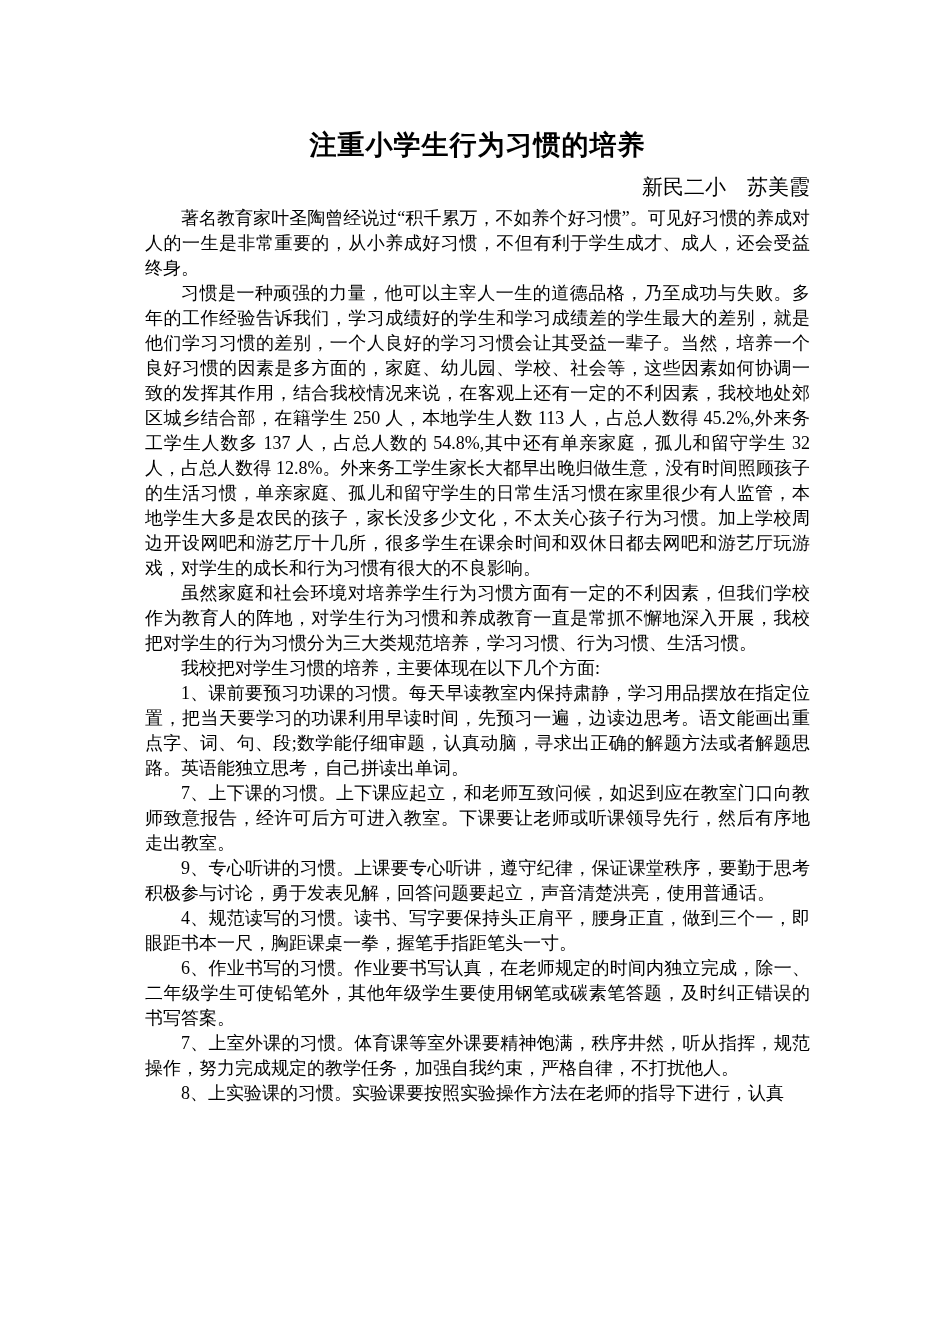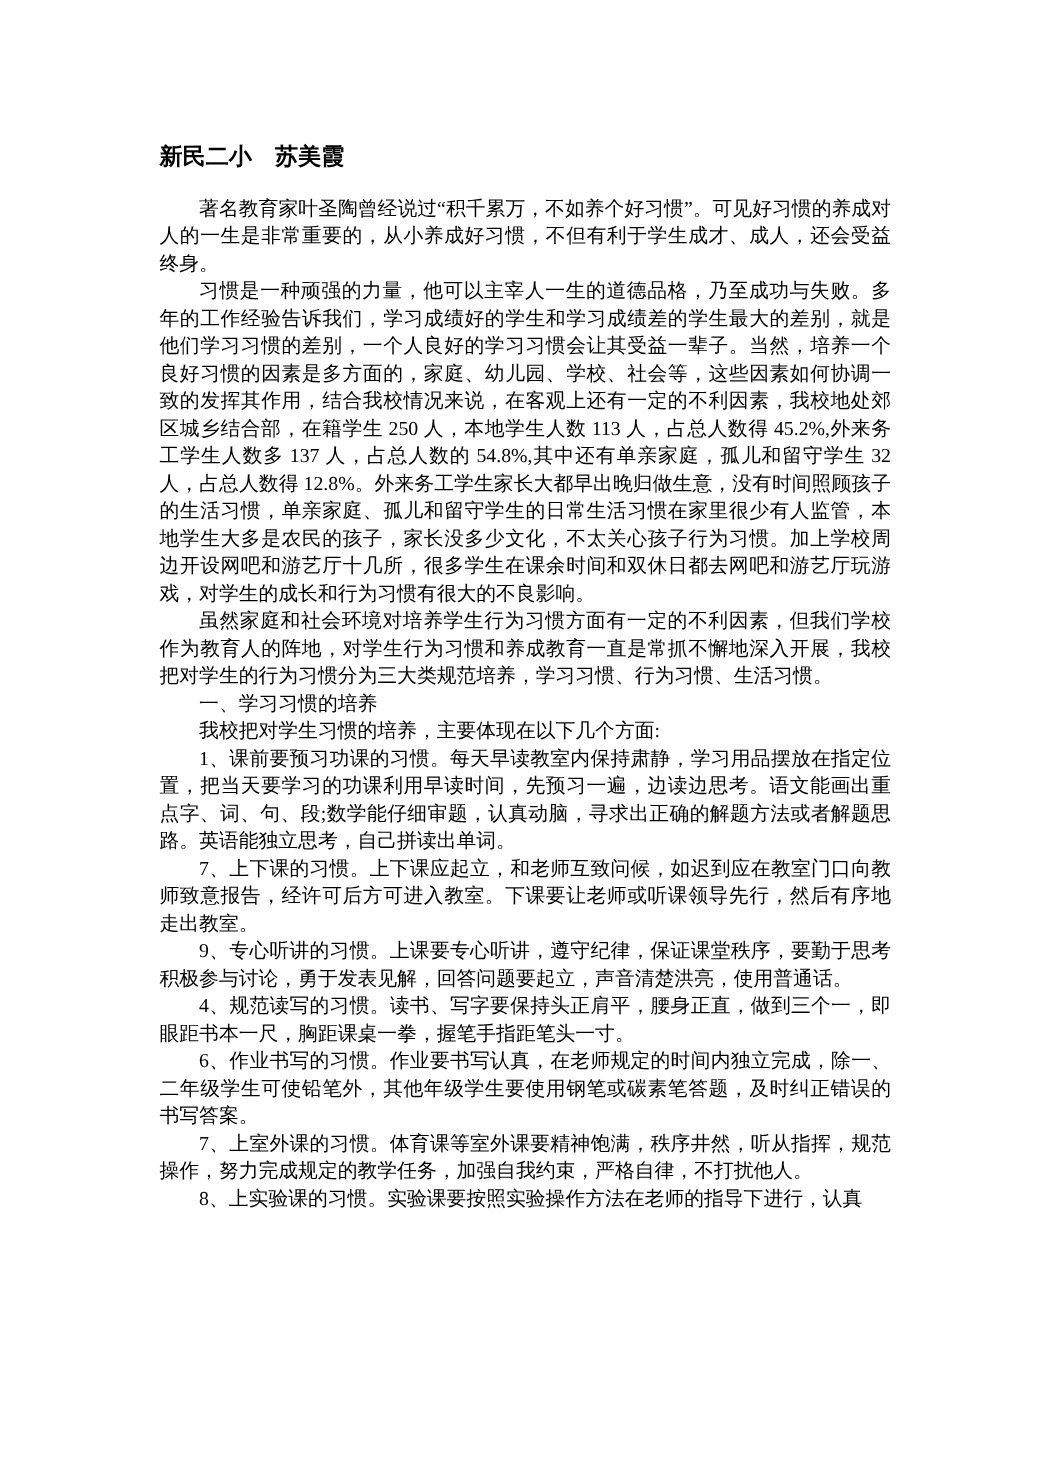--- a/index.html
+++ b/index.html
@@ -20,46 +20,46 @@
   .doc-title {
     font-size: 27px;
     font-weight: bold;
     text-align: center;
     line-height: 1.2;
     letter-spacing: 1px;
     margin-bottom: 13px;
   }
   .doc-author {
     font-size: 21px;
-    font-weight: bold;
-    text-align: left;
+    font-weight: normal;
+    text-align: right;
     line-height: 1.25;
-    margin-bottom: 22px;
+    margin-bottom: 5px;
   }
   .doc-body p {
     font-size: 18px;
     line-height: 25px;
     text-align: justify;
     text-indent: 2em;
     word-break: break-all;
   }
   .doc-body p.section-heading {
     font-weight: normal; 
   }
 </style>
 </head>
 <body>
 
 <div class="page">
+  <h1 class="doc-title">注重小学生行为习惯的培养</h1>
   <h2 class="doc-author">新民二小　苏美霞</h2>
   <div class="doc-body">
       <p class="doc-paragraph">著名教育家叶圣陶曾经说过“积千累万，不如养个好习惯”。可见好习惯的养成对人的一生是非常重要的，从小养成好习惯，不但有利于学生成才、成人，还会受益终身。</p>
       <p class="doc-paragraph">习惯是一种顽强的力量，他可以主宰人一生的道德品格，乃至成功与失败。多年的工作经验告诉我们，学习成绩好的学生和学习成绩差的学生最大的差别，就是他们学习习惯的差别，一个人良好的学习习惯会让其受益一辈子。当然，培养一个良好习惯的因素是多方面的，家庭、幼儿园、学校、社会等，这些因素如何协调一致的发挥其作用，结合我校情况来说，在客观上还有一定的不利因素，我校地处郊区城乡结合部，在籍学生 250 人，本地学生人数 113 人，占总人数得 45.2%,外来务工学生人数多 137 人，占总人数的 54.8%,其中还有单亲家庭，孤儿和留守学生 32 人，占总人数得 12.8%。外来务工学生家长大都早出晚归做生意，没有时间照顾孩子的生活习惯，单亲家庭、孤儿和留守学生的日常生活习惯在家里很少有人监管，本地学生大多是农民的孩子，家长没多少文化，不太关心孩子行为习惯。加上学校周边开设网吧和游艺厅十几所，很多学生在课余时间和双休日都去网吧和游艺厅玩游戏，对学生的成长和行为习惯有很大的不良影响。</p>
       <p class="doc-paragraph">虽然家庭和社会环境对培养学生行为习惯方面有一定的不利因素，但我们学校作为教育人的阵地，对学生行为习惯和养成教育一直是常抓不懈地深入开展，我校把对学生的行为习惯分为三大类规范培养，学习习惯、行为习惯、生活习惯。</p>
-      <p class="doc-paragraph section-heading">一、学习习惯的培养</p>
       <p class="doc-paragraph">我校把对学生习惯的培养，主要体现在以下几个方面:</p>
       <p class="doc-paragraph">1、课前要预习功课的习惯。每天早读教室内保持肃静，学习用品摆放在指定位置，把当天要学习的功课利用早读时间，先预习一遍，边读边思考。语文能画出重点字、词、句、段;数学能仔细审题，认真动脑，寻求出正确的解题方法或者解题思路。英语能独立思考，自己拼读出单词。</p>
       <p class="doc-paragraph">7、上下课的习惯。上下课应起立，和老师互致问候，如迟到应在教室门口向教师致意报告，经许可后方可进入教室。下课要让老师或听课领导先行，然后有序地走出教室。</p>
       <p class="doc-paragraph">9、专心听讲的习惯。上课要专心听讲，遵守纪律，保证课堂秩序，要勤于思考积极参与讨论，勇于发表见解，回答问题要起立，声音清楚洪亮，使用普通话。</p>
       <p class="doc-paragraph">4、规范读写的习惯。读书、写字要保持头正肩平，腰身正直，做到三个一，即眼距书本一尺，胸距课桌一拳，握笔手指距笔头一寸。</p>
       <p class="doc-paragraph">6、作业书写的习惯。作业要书写认真，在老师规定的时间内独立完成，除一、二年级学生可使铅笔外，其他年级学生要使用钢笔或碳素笔答题，及时纠正错误的书写答案。</p>
       <p class="doc-paragraph">7、上室外课的习惯。体育课等室外课要精神饱满，秩序井然，听从指挥，规范操作，努力完成规定的教学任务，加强自我约束，严格自律，不打扰他人。</p>
       <p class="doc-paragraph">8、上实验课的习惯。实验课要按照实验操作方法在老师的指导下进行，认真</p>
     </div>
 </div>

